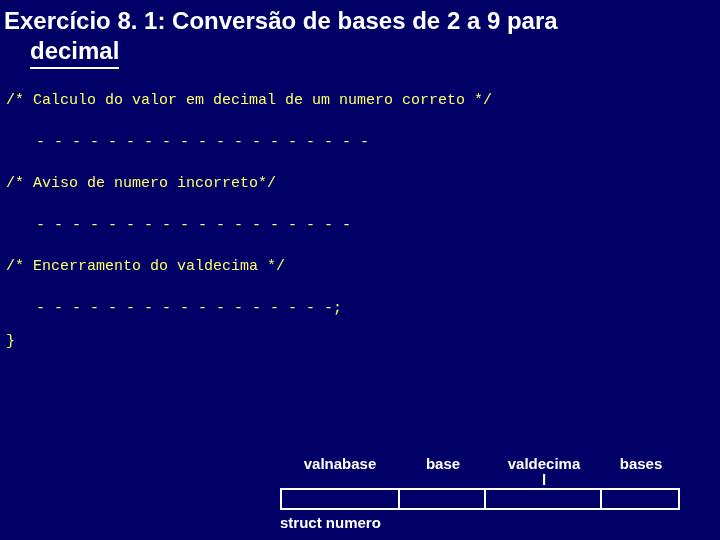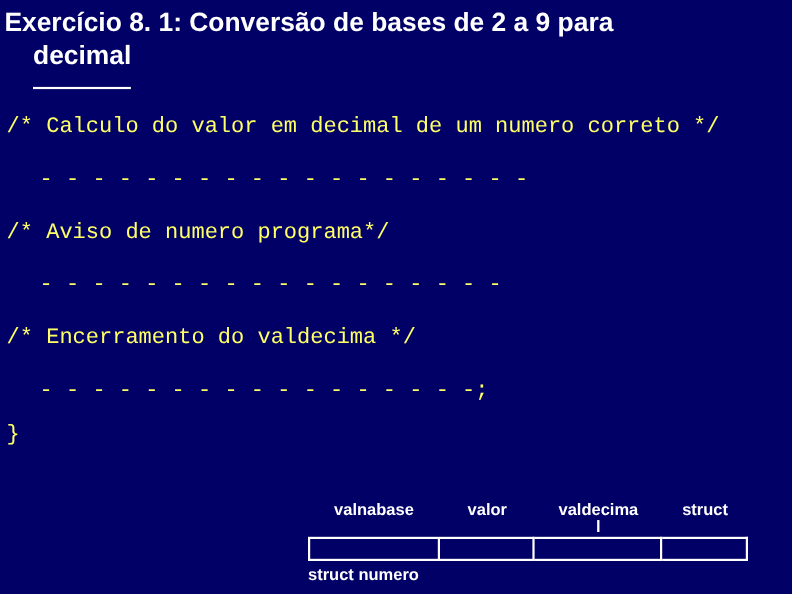--- a/index.html
+++ b/index.html
@@ -21,25 +21,25 @@
     font-size: 24px;
     font-weight: bold;
     color: #ffffff;
     padding: 6px 4px 0 4px;
     line-height: 1.25;
   }
   .title .line2 {
     margin-left: 26px;
     border-bottom: 2px solid #ffffff;
     display: inline-block;
-    padding-bottom: 13px;
+    padding-bottom: 1px;
   }
   .code {
     font-family: "Courier New", Courier, monospace;
-    font-size: 20px;
+    font-size: 15px;
     color: #ffff66;
     white-space: pre;
     padding: 0 6px;
     line-height: 1.3;
   }
   .section-gap { height: 22px; }
   .section-gap-sm { height: 14px; }
   .blank { display: inline-block; width: 30px; }
 
   .table-zone {
@@ -90,37 +90,37 @@
     <span>Exercício 8. 1: Conversão de bases de 2 a 9 para</span><br>
     <span class="line2">decimal</span>
   </div>
 
   <div class="section-gap"></div>
 
   <div class="code"><span>/* Calculo do valor em decimal de um numero correto */</span></div>
   <div class="section-gap"></div>
   <div class="code"><span class="blank"></span><span>- - - - - - - - - - - - - - - - - - -</span></div>
   <div class="section-gap"></div>
-  <div class="code"><span>/* Aviso de numero programa*/</span></div>
+  <div class="code"><span>/* Aviso de numero incorreto*/</span></div>
   <div class="section-gap"></div>
   <div class="code"><span class="blank"></span><span>- - - - - - - - - - - - - - - - - -</span></div>
   <div class="section-gap"></div>
   <div class="code"><span>/* Encerramento do valdecima */</span></div>
   <div class="section-gap"></div>
   <div class="code"><span class="blank"></span><span>- - - - - - - - - - - - - - - - -;</span></div>
   <div class="section-gap-sm"></div>
   <div class="code"><span>}</span></div>
 
   <div class="table-zone">
     <div class="field-labels">
       <div class="col1">valnabase</div>
-      <div class="col2">valor</div>
+      <div class="col2">base</div>
       <div class="col3" style="white-space:pre-line;">valdecima
 l</div>
-      <div class="col4">struct</div>
+      <div class="col4">bases</div>
     </div>
     <div class="boxrow">
       <div class="col1"></div>
       <div class="col2" style="border-left:none;"></div>
       <div class="col3" style="border-left:none;"></div>
       <div class="col4" style="border-left:none;"></div>
     </div>
     <div class="struct-label">struct numero</div>
   </div>
 

